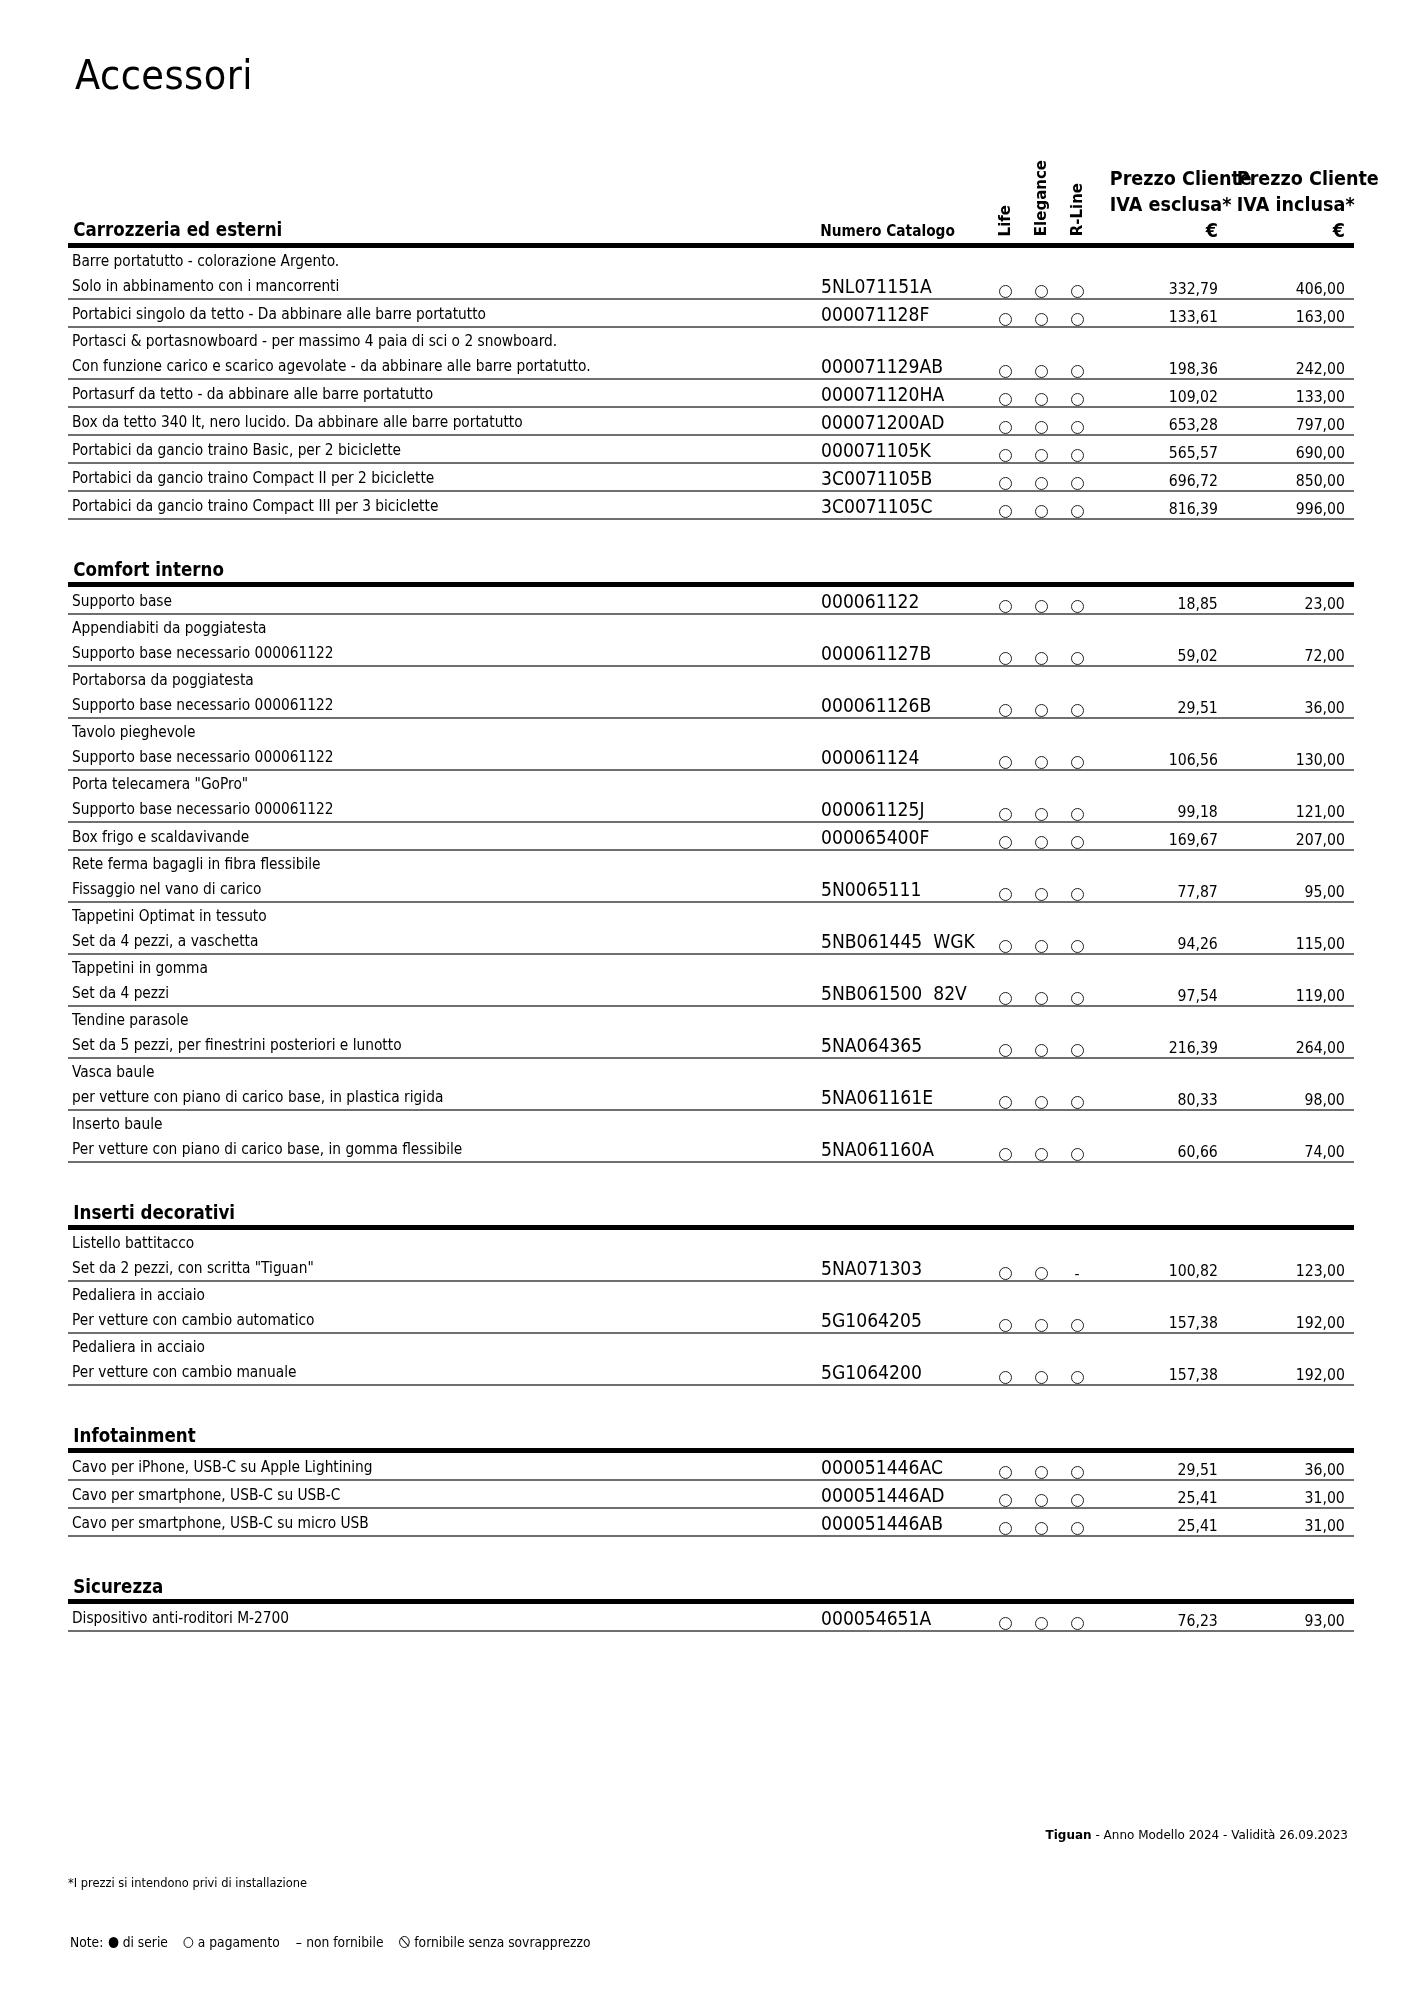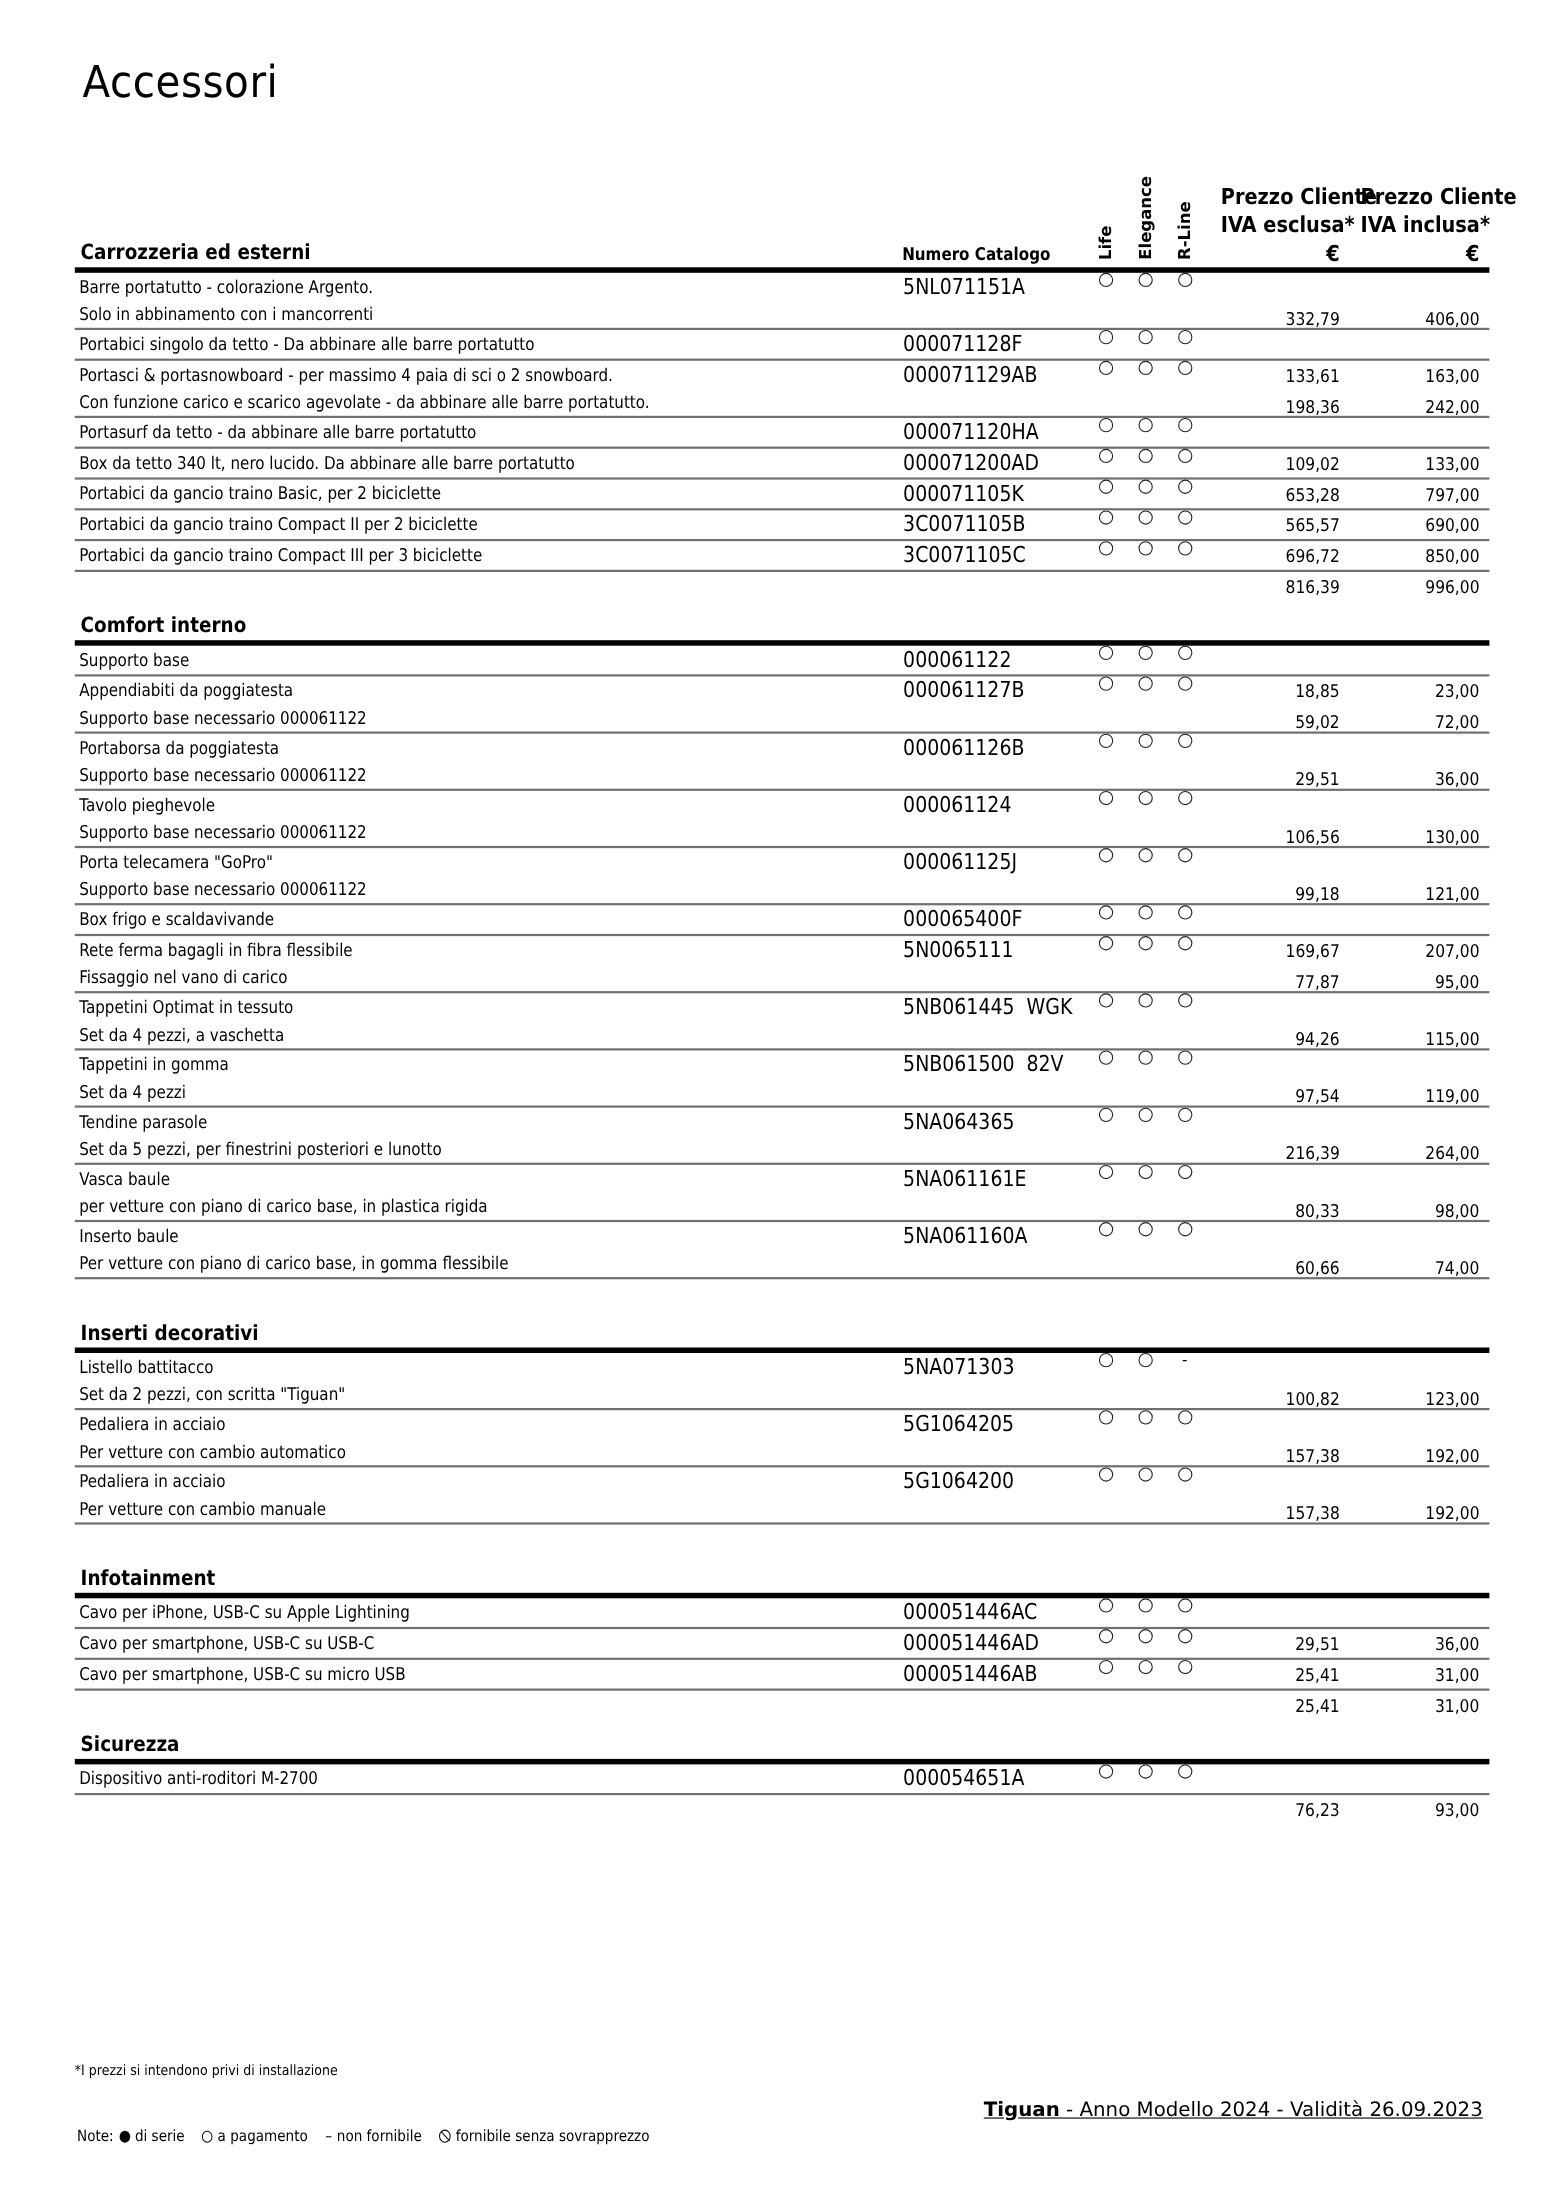--- a/index.html
+++ b/index.html
@@ -14,21 +14,21 @@
   .sec-head { position: relative; display: flex; align-items: flex-end; border-bottom: 5px solid #000; }
   .sec-title { font-weight: bold; font-size: 19px; padding-left: 6px; padding-bottom: 2px; line-height: 22px; width: 747px; font-family: "DejaVu Sans", sans-serif; transform: scaleX(0.88); transform-origin: left; white-space: nowrap; }
 
   .col-headers { display: flex; align-items: flex-end; }
   .h-catalog { width: 172px; font-weight: bold; font-size: 16px; padding-left: 6px; padding-bottom: 3px; white-space: nowrap; font-family: "DejaVu Sans", sans-serif; transform: scaleX(0.86); transform-origin: left; }
   .vtext { writing-mode: vertical-rl; transform: rotate(180deg); font-weight: bold; font-size: 15px; font-family: "DejaVu Sans", sans-serif; white-space: nowrap; margin: 0 auto; padding-top: 2px; }
   .h-vcell { width: 36px; display: flex; justify-content: center; align-items: flex-end; padding-bottom: 5px; }
   .h-price { width: 127px; text-align: right; font-weight: bold; font-size: 20px; line-height: 26px; padding-right: 4px; padding-bottom: 0; font-family: "DejaVu Sans", sans-serif; }
   .h-price div { white-space: nowrap; transform: scaleX(0.88); transform-origin: right; }
 
-  .row { display: flex; align-items: flex-start; border-bottom: 2px solid #6f6f6f; min-height: 28px; }
+  .row { display: flex; align-items: flex-end; border-bottom: 2px solid #6f6f6f; min-height: 28px; }
   .row.single { height: 16px; }
   .row.double { height: 52px; }
   .r-desc { width: 747px; padding-left: 4px; font-size: 16px; line-height: 25px; font-family: "DejaVu Sans", sans-serif; }
   .r-desc div { white-space: nowrap; transform: scaleX(0.86); transform-origin: left; }
   .r-cat { width: 172px; padding-left: 6px; font-size: 20px; font-family: "DejaVu Sans", sans-serif; white-space: pre; }
   .r-cat span { display: inline-block; transform: scaleX(0.86); transform-origin: left; }
   .r-avail { width: 36px; display: flex; justify-content: center; align-items: center; }
   .circ { width: 13px; height: 13px; border: 1.3px solid #222; border-radius: 50%; display: inline-block; }
   .dash { font-size: 15px; line-height: 13px; }
   .r-price { width: 127px; text-align: right; padding-right: 4px; font-size: 16px; font-family: "DejaVu Sans", sans-serif; margin-top: 32px; }
@@ -36,21 +36,21 @@
 
   .sec-gap { height: 35px; }
 
   .footnote { position: absolute; left: 68px; top: 1875px; font-size: 13px; font-family: "DejaVu Sans", sans-serif; transform: scaleX(0.88); transform-origin: left; white-space: nowrap; }
   .legend { position: absolute; left: 70px; top: 1934px; font-size: 14px; font-family: "DejaVu Sans", sans-serif; display: flex; align-items: center; gap: 6px; white-space: nowrap; transform: scaleX(0.88); transform-origin: left; }
   .legend .item { display: flex; align-items: center; gap: 5px; margin-right: 12px; }
   .dot-filled { width: 11px; height: 11px; border-radius: 50%; background: #000; display: inline-block; }
   .dot-open { width: 11px; height: 11px; border-radius: 50%; border: 1.2px solid #000; display: inline-block; }
   .dot-slash { width: 12px; height: 12px; border-radius: 50%; border: 1.2px solid #000; display: inline-block; position: relative; }
   .dot-slash::after { content: ""; position: absolute; left: 4.5px; top: -1px; width: 1.2px; height: 12px; background: #000; transform: rotate(-45deg); }
-  .footer-right { position: absolute; right: 66px; top: 1908px; font-size: 18px; font-family: "DejaVu Sans", sans-serif; white-space: nowrap; text-decoration: underline; }
+  .footer-right { position: absolute; right: 66px; top: 1828px; font-size: 12px; font-family: "DejaVu Sans", sans-serif; white-space: nowrap; }
   .footer-right b { font-weight: bold; }
 </style>
 </head>
 <body>
 
 <div class="page-title">Accessori</div>
 
 <div class="table-wrap" id="table-wrap">
     <div class="section">
       <div class="sec-head">

